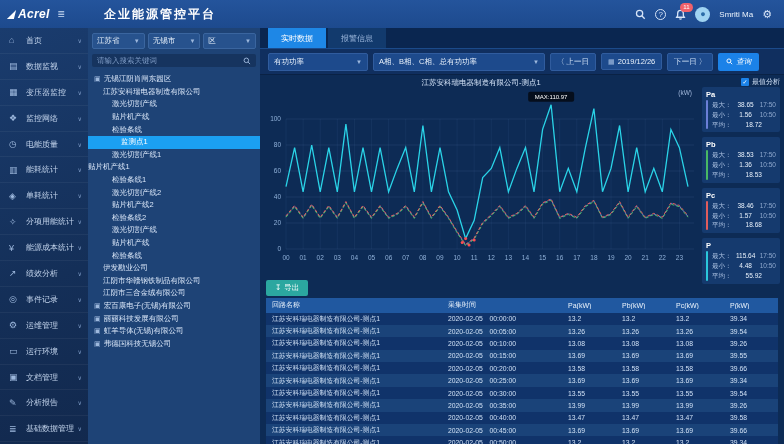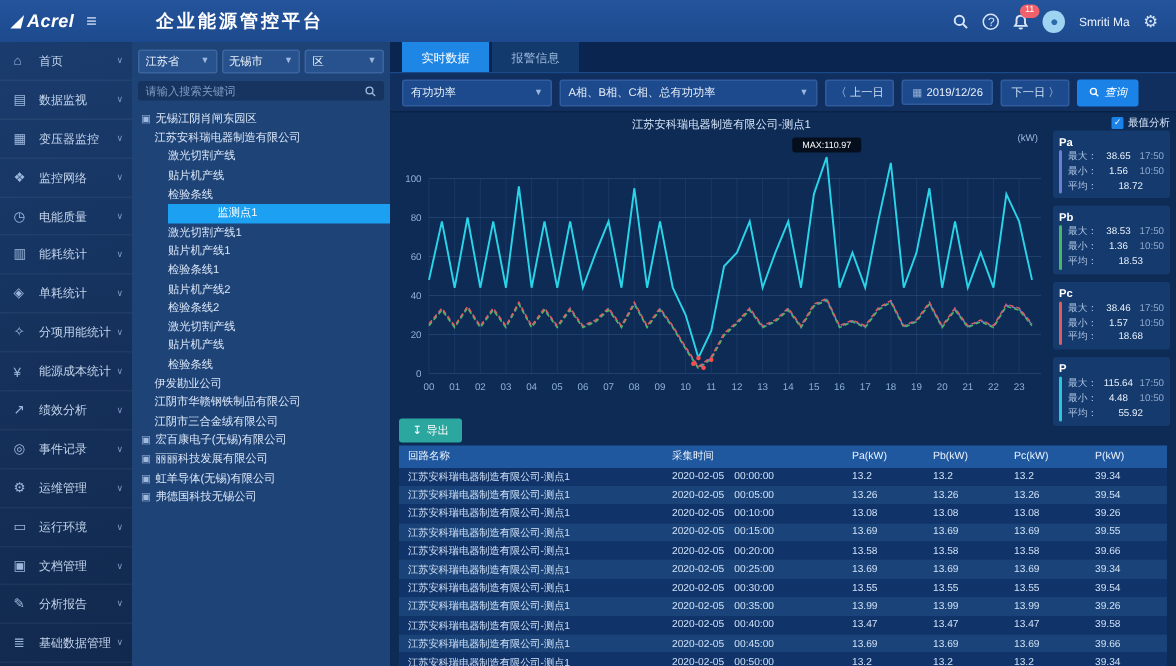--- a/index.html
+++ b/index.html
@@ -256,31 +256,34 @@
       </div>
       <div class="tree-item" style="padding-left: 24px;">
         <span>激光切割产线</span>
       </div>
       <div class="tree-item" style="padding-left: 24px;">
         <span>贴片机产线</span>
       </div>
       <div class="tree-item" style="padding-left: 24px;">
         <span>检验条线</span>
       </div>
-      <div class="tree-item selected" style="padding-left: 33px; margin-left: 24px;">
+      <div class="tree-item selected" style="padding-left: 33px;">
         <span>监测点1</span>
       </div>
       <div class="tree-item" style="padding-left: 24px;">
         <span>激光切割产线1</span>
       </div>
-      <div class="tree-item" style="padding-left: 24px;">
+      <div class="tree-item" style="">
         <span>贴片机产线1</span>
       </div>
       <div class="tree-item" style="padding-left: 24px;">
         <span>检验条线1</span>
+      </div>
+      <div class="tree-item" style="padding-left: 24px;">
+        <span>激光切割产线2</span>
       </div>
       <div class="tree-item" style="padding-left: 24px;">
         <span>贴片机产线2</span>
       </div>
       <div class="tree-item" style="padding-left: 24px;">
         <span>检验条线2</span>
       </div>
       <div class="tree-item" style="padding-left: 24px;">
         <span>激光切割产线</span>
       </div>

